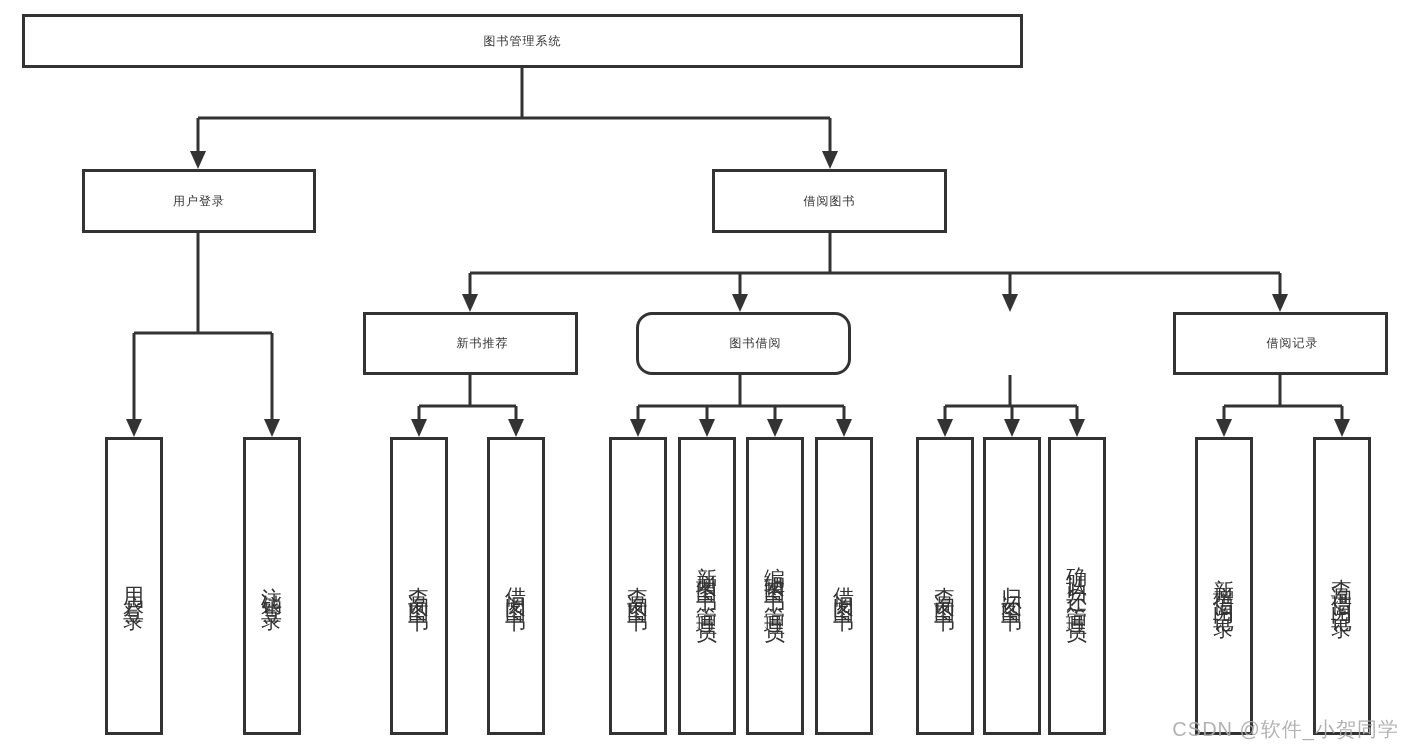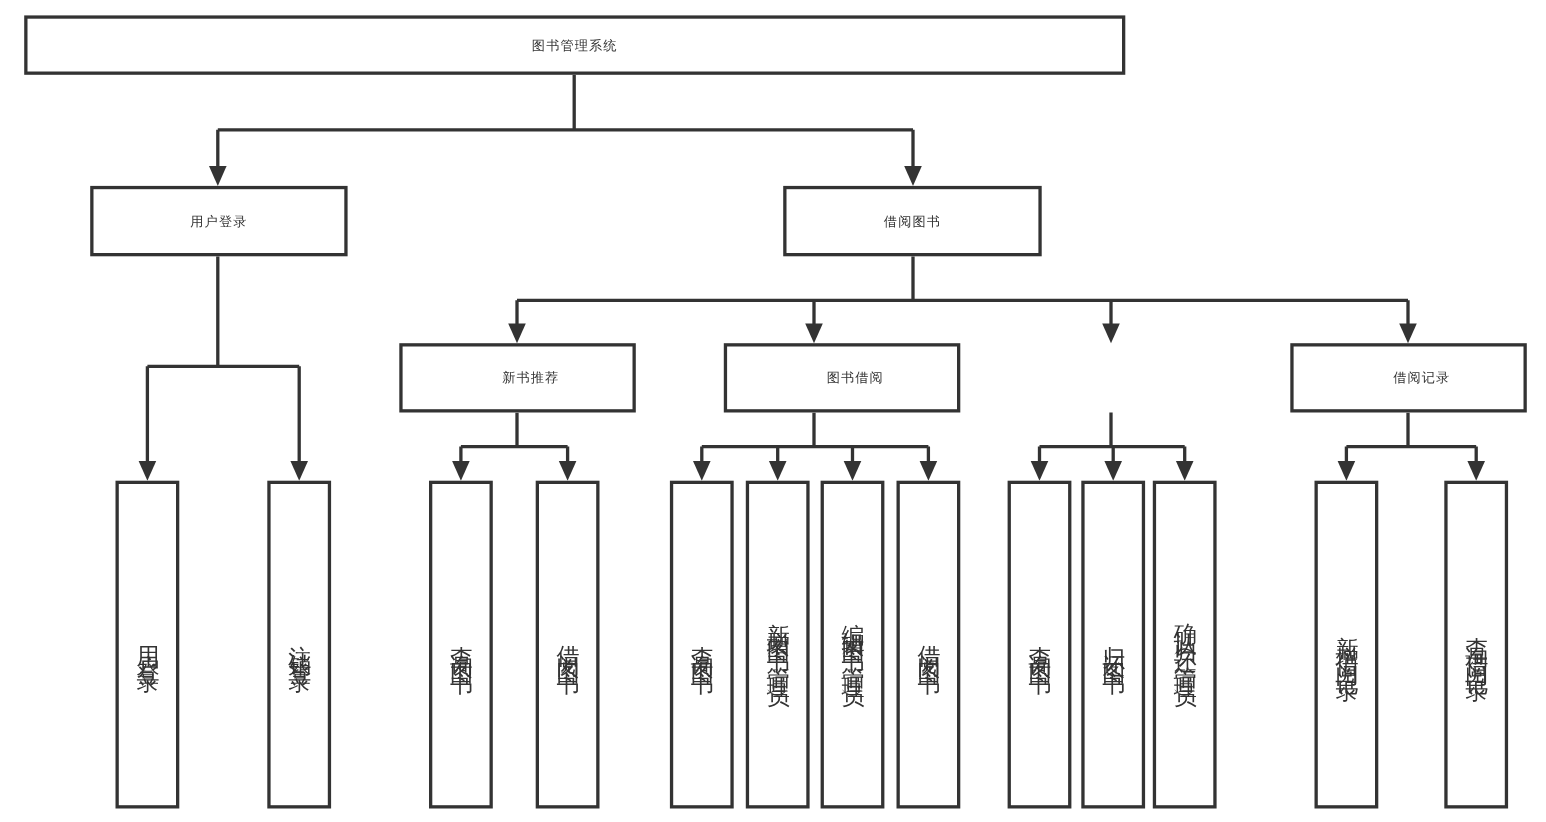--- a/index.html
+++ b/index.html
@@ -37,21 +37,21 @@
     white-space:nowrap;
   }
   
   .n-root{left:22px;top:14px;width:1001px;height:54px;}
   
   .n-user-login{left:82px;top:169px;width:234px;height:64px;}
   .n-book-mgmt{left:712px;top:169px;width:235px;height:64px;}
   
   .n-l3{top:312px;width:215px;height:63px;padding-left:24px;}
   .n-new-books{left:363px;}
-  .n-book-borrow{left:658px;}
+  .n-book-borrow{left:636px;border-radius:16px;}
   .n-cur-borrow{left:903px;}
   .n-records{left:1173px;}
   
   .leaf{top:437px;width:58px;height:298px;}
   .lf-1{left:105px;}  .lf-2{left:243px;}
   .lf-3{left:390px;}  .lf-4{left:487px;}
   .lf-5{left:609px;}  .lf-6{left:678px;}
   .lf-7{left:746px;}  .lf-8{left:815px;}
   .lf-9{left:916px;}  .lf-10{left:983px;}
   .lf-11{left:1048px;}
@@ -165,13 +165,14 @@
     <span class="v-label">确认归还（管理员）</span>
   </div>
 
   <div class="node v-node leaf lf-12">
     <span class="v-label">新增借阅记录</span>
   </div>
   <div class="node v-node leaf lf-13">
     <span class="v-label">查询借阅记录</span>
   </div>
 
+  <div class="watermark">CSDN @软件_小贺同学</div>
 </div>
 
 </body></html>

